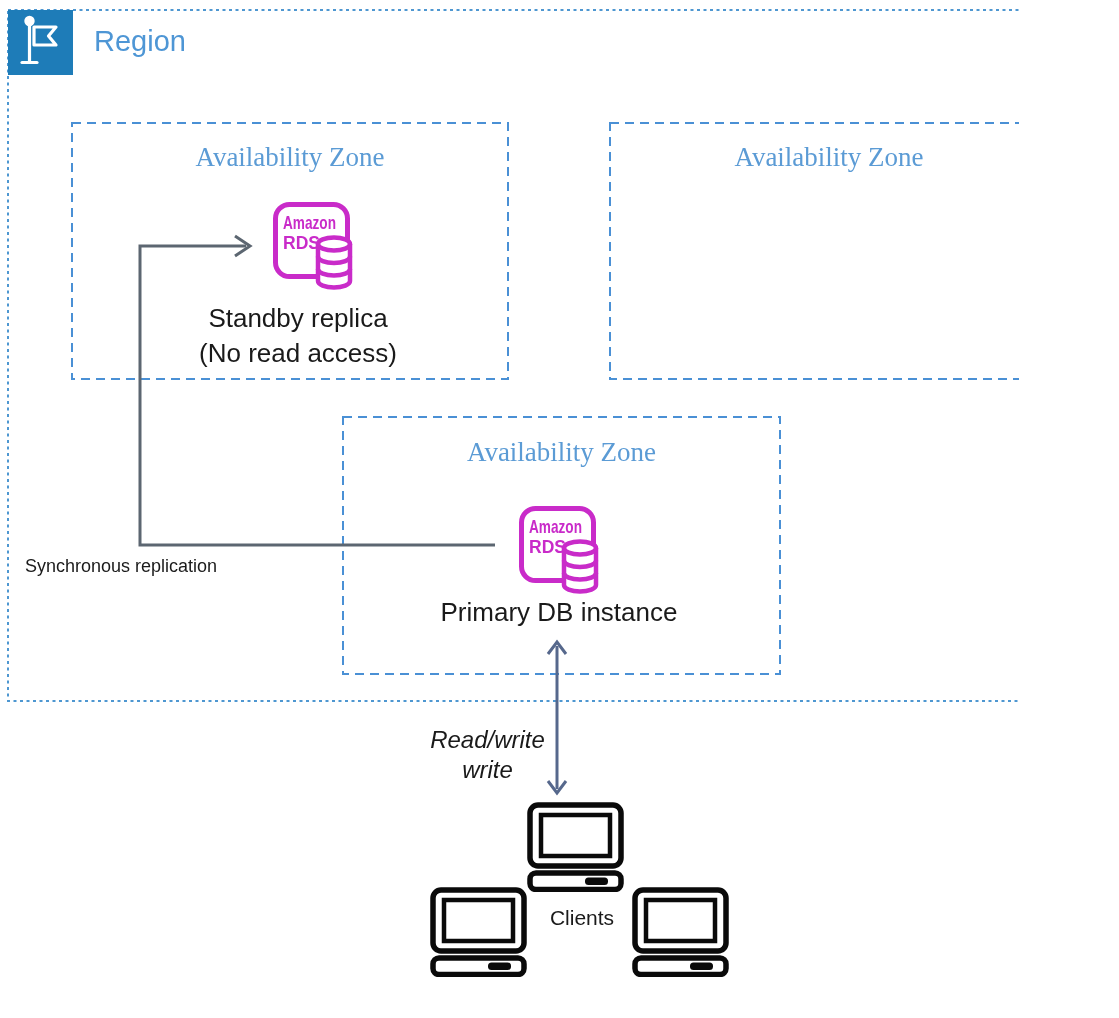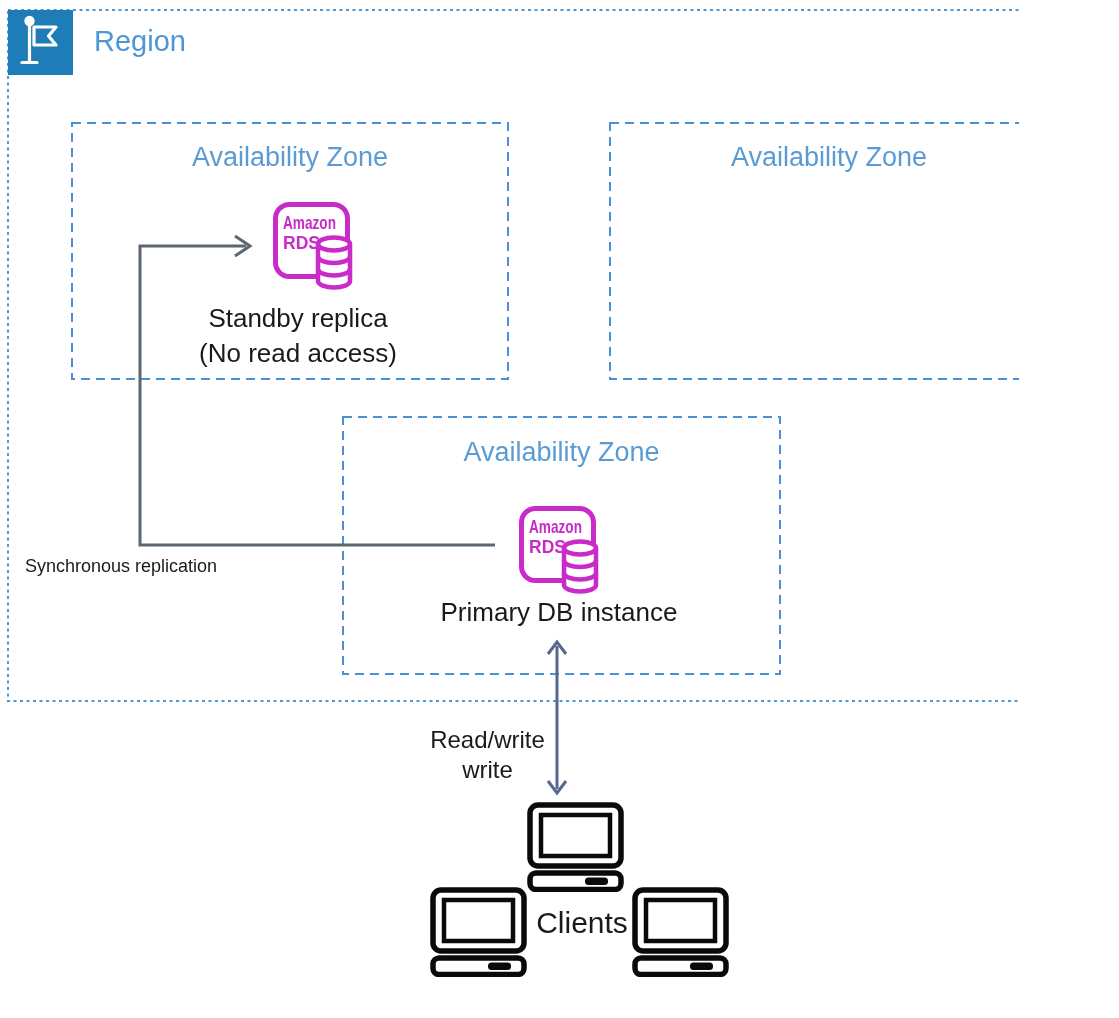--- a/index.html
+++ b/index.html
@@ -16,29 +16,29 @@
   .sync-line   { fill:none; stroke:#5c6671; stroke-width:3; }
   .rw-line     { fill:none; stroke:#56688c; stroke-width:3; }
 
   
   .flag-box { position:absolute; left:8px; top:10px; width:65px; height:65px; background:#1e7cb8; }
   .flag-glyph { stroke:#ffffff; fill:none; stroke-width:3.2; stroke-linecap:round; stroke-linejoin:round; }
 
   
   .lbl { position:absolute; color:#1a1a1a; }
   .region-label { left:94px; top:25px; font-size:29px; color:#4e96d5; }
-  .az-label { position:absolute; text-align:center; font-size:27px; color:#5b9bd5; }
+  .az-label { position:absolute; text-align:center; font-size:27px; color:#5b9bd5;font-family:Liberation Serif, serif; }
   .az-label-1 { left:72px;  top:142px; width:436px; }
   .az-label-2 { left:610px; top:142px; width:438px; }
   .az-label-3 { left:343px; top:437px; width:437px; }
   .standby-label { left:148px; top:301px; width:300px; text-align:center; font-size:26px; line-height:35px; }
   .primary-label { left:409px; top:597px; width:300px; text-align:center; font-size:26px; }
   .sync-label { left:25px; top:556px; font-size:18px; }
-  .rw-label { left:405px; top:725px; width:165px; text-align:center; font-size:24px; line-height:30px; }
-  .clients-label { left:527px; top:906px; width:110px; text-align:center; font-size:30px; }
+  .rw-label { left:405px; top:725px; width:165px; text-align:center; font-size:24px; line-height:30px;font-style:italic; }
+  .clients-label { left:527px; top:906px; width:110px; text-align:center; font-size:21px; }
 
   
   .rds-icon { position:absolute; width:92px; height:92px; }
   .rds-standby { left:271px; top:200px; }
   .rds-primary { left:517px; top:504px; }
   .rds-rect { fill:#ffffff; stroke:#c92bc9; stroke-width:5; }
   .rds-text { fill:#c92bc9; font-family:"Liberation Sans", sans-serif; font-weight:bold; font-size:19px; }
   .rds-cyl-body { fill:#ffffff; stroke:#c92bc9; stroke-width:4.5; }
   .rds-cyl-top  { fill:#ffffff; stroke:#c92bc9; stroke-width:4.5; }
   .rds-cyl-arc  { fill:none;    stroke:#c92bc9; stroke-width:4.5; }

